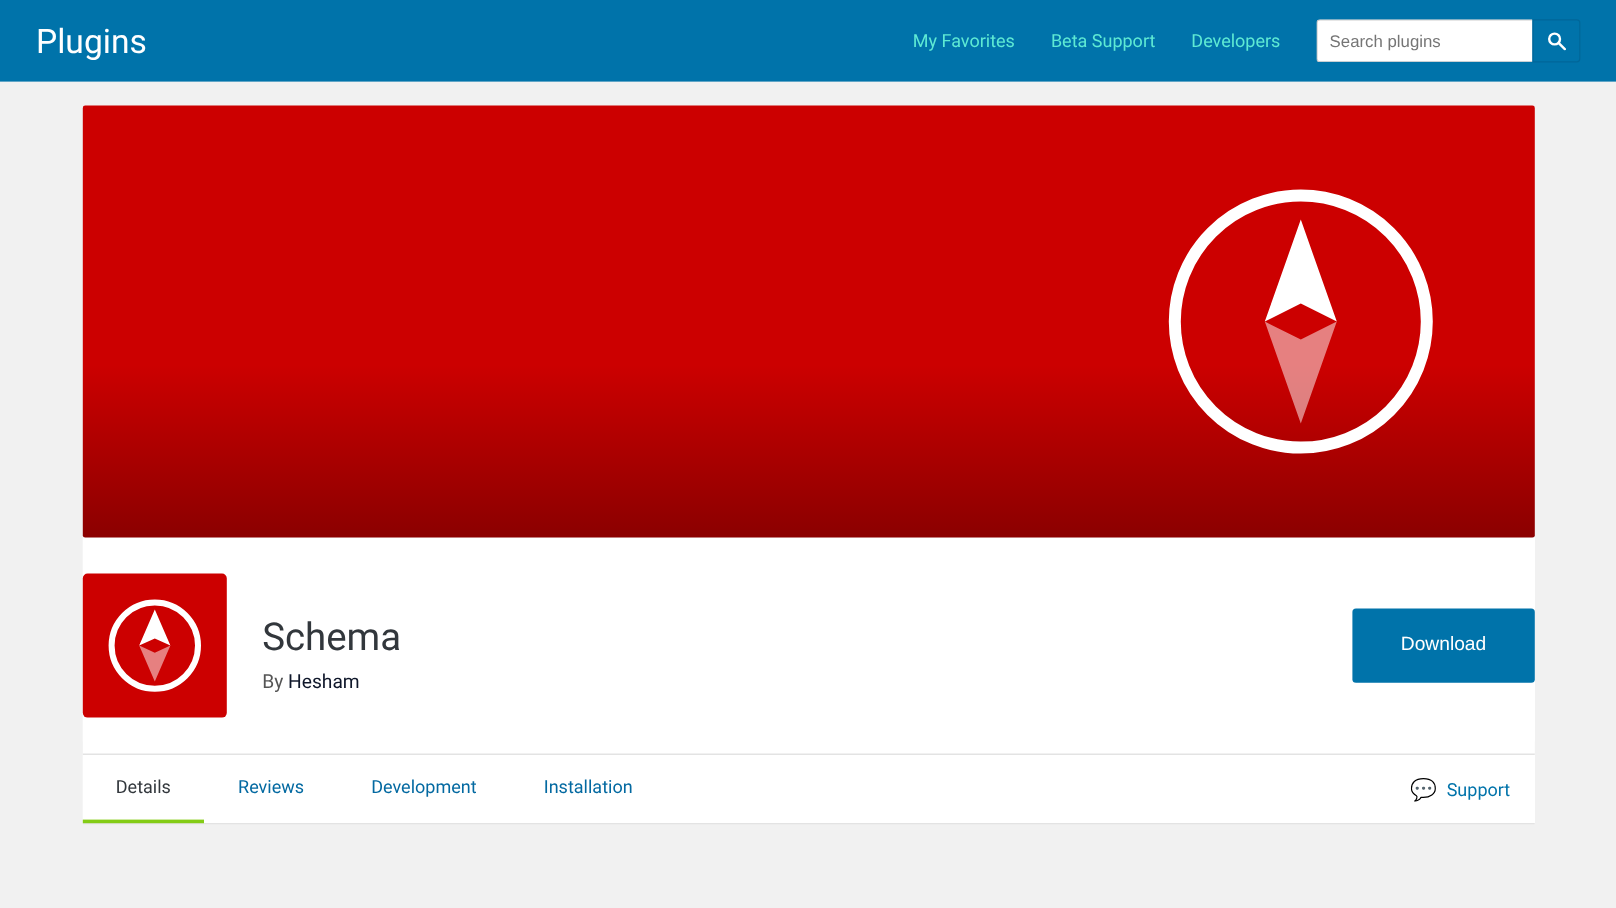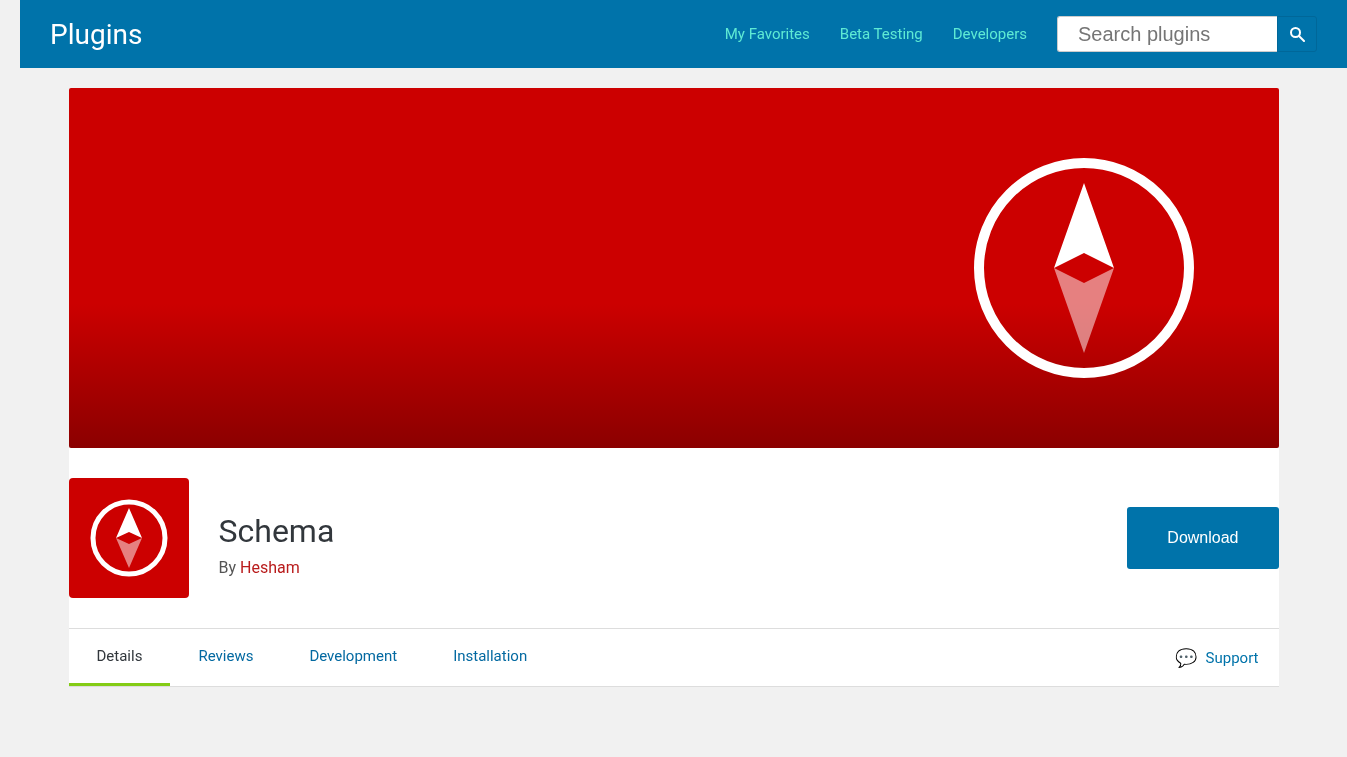--- a/index.html
+++ b/index.html
@@ -16,21 +16,20 @@
     }
 
     
     .header {
       background: #0073aa;
       height: 68px;
       display: flex;
       align-items: center;
       padding: 0 30px;
       gap: 40px;
-      margin-left: 20px;
     }
 
     .header-title {
       color: #fff;
       font-size: 28px;
       font-weight: 400;
       flex: 1;
     }
 
     .header-nav {
@@ -47,26 +46,26 @@
     }
 
     .search-wrapper {
       display: flex;
       align-items: center;
       gap: 0;
     }
 
     .search-input {
       height: 36px;
-      width: 220px;
-      padding: 0 20px;
+      width: 180px;
+      padding: 0 10px;
       border: 1px solid #ccc;
       border-right: none;
       border-radius: 3px 0 0 3px;
-      font-size: 20px;
+      font-size: 14px;
       outline: none;
     }
 
     .search-btn {
       background: #0073aa;
       border: 1px solid #006799;
       height: 36px;
       width: 40px;
       cursor: pointer;
       display: flex;
@@ -146,21 +145,21 @@
       margin-bottom: 8px;
       margin-top: 12px;
     }
 
     .plugin-author {
       font-size: 16px;
       color: #555;
     }
 
     .plugin-author a {
-      color: #b91c1c;
+      color: #0f172a;
       text-decoration: none;
     }
 
     .download-btn {
       background: #0073aa;
       color: #fff;
       border: none;
       padding: 22px 40px;
       font-size: 16px;
       border-radius: 3px;
@@ -218,21 +217,21 @@
       margin-bottom: 20px;
     }
   </style>
 </head>
 <body>
 
 <header class="header">
   <span class="header-title">Plugins</span>
   <nav class="header-nav">
     <a class="nav-link">My Favorites</a>
-    <a class="nav-link">Beta Testing</a>
+    <a class="nav-link">Beta Support</a>
     <a class="nav-link">Developers</a>
     <div class="search-wrapper">
       <input class="search-input" type="text" placeholder="Search plugins" style="">
       <button class="search-btn">
         <svg width="16" height="16" viewBox="0 0 16 16" fill="white">
           <circle cx="6.5" cy="6.5" r="4.5" fill="none" stroke="white" stroke-width="2"></circle>
           <line x1="10" y1="10" x2="15" y2="15" stroke="white" stroke-width="2" stroke-linecap="round"></line>
         </svg>
       </button>
     </div>

